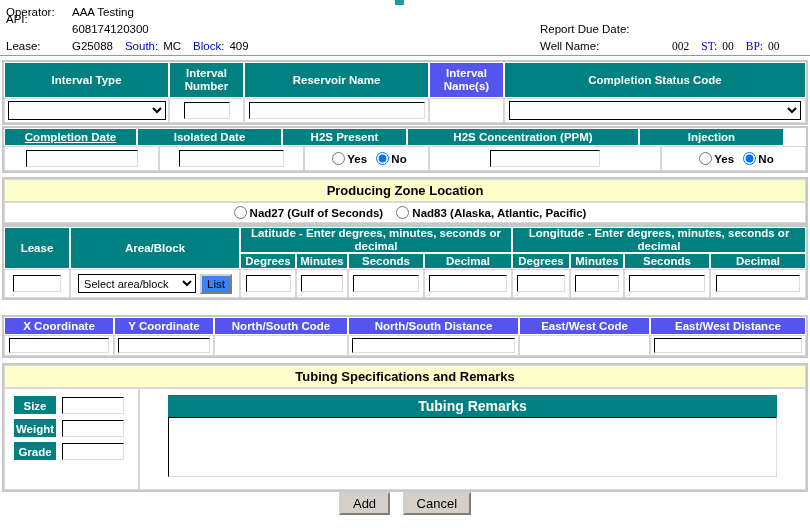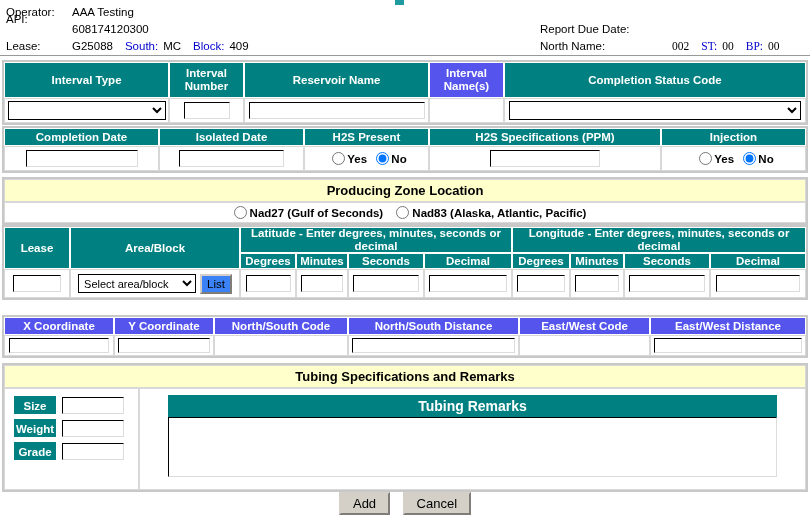--- a/index.html
+++ b/index.html
@@ -125,21 +125,21 @@
 
     <div class="hdr-row h-l" style="top:7px;">API:</div>
     <div class="hdr-row h-v val" style="top:17px;">608174120300</div>
     <div class="hdr-row h-l2" style="top:17px;">Report Due Date:</div>
     <div class="hdr-row h-v2 val" style="top:17px;"></div>
 
     <div class="hdr-row h-l" style="top:34px;">Lease:</div>
     <div class="hdr-row h-v val" style="top:34px;">
       <span>G25088</span><span class="inline-lbl">South:</span><span class="inline-val">MC</span><span class="inline-lbl">Block:</span><span class="inline-val">409</span>
     </div>
-    <div class="hdr-row h-l2" style="top:34px;">North Name:</div>
+    <div class="hdr-row h-l2" style="top:34px;">Well Name:</div>
     <div class="hdr-row h-v2 val" style="top:34px;">
       <span>002</span><span class="inline-lbl">ST:</span><span class="inline-val">00</span><span class="inline-lbl">BP:</span><span class="inline-val">00</span>
     </div>
   </div>
 
   <div class="tbl" style="top:60px;">
     <div class="trow">
       <div class="th" style="width:165px;height:36px;">Interval Type</div>
       <div class="th" style="width:75px;height:36px;">Interval Number</div>
       <div class="th" style="width:185px;height:36px;">Reservoir Name</div>
@@ -158,24 +158,24 @@
       </div>
       <div class="td" style="width:75px;height:25px;"></div>
       <div class="td" style="width:302px;height:25px;">
         <select class="sel" style="width:292px;"><option></option></select>
       </div>
     </div>
   </div>
 
   <div class="tbl" style="top:126px;">
     <div class="trow">
-      <div class="th" style="width:155px;height:18px;">Completion Date</div>
+      <div class="th" style="width:133px;height:18px;text-decoration:underline;">Completion Date</div>
       <div class="th" style="width:145px;height:18px;">Isolated Date</div>
       <div class="th" style="width:125px;height:18px;">H2S Present</div>
-      <div class="th" style="width:232px;height:18px;">H2S Specifications (PPM)</div>
+      <div class="th" style="width:232px;height:18px;">H2S Concentration (PPM)</div>
       <div class="th" style="width:145px;height:18px;">Injection</div>
     </div>
     <div class="trow">
       <div class="td" style="width:155px;height:25px;">
         <input class="txt" style="width: 112px;" value="">
       </div>
       <div class="td" style="width:145px;height:25px;">
         <input class="txt" style="width: 105px;" value="">
       </div>
       <div class="td" style="width:125px;height:25px;">

